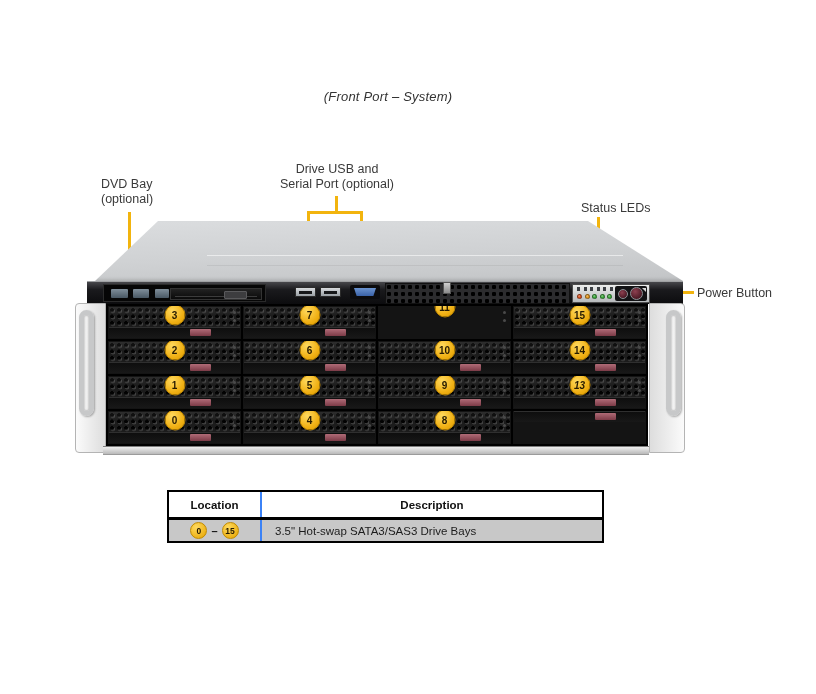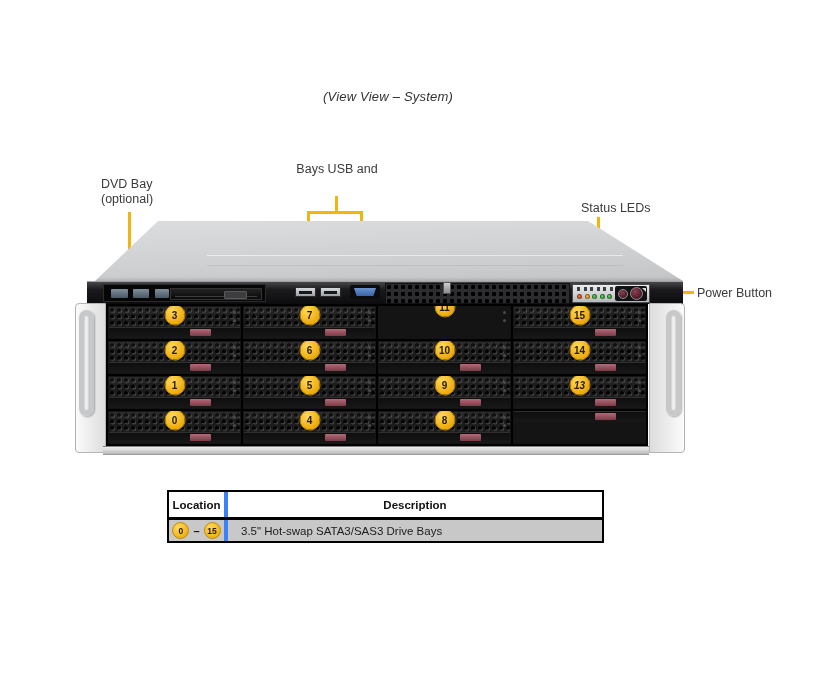--- a/index.html
+++ b/index.html
@@ -107,44 +107,45 @@
        font-size:10px;font-weight:bold;color:#261a00;}
   .rail{position:absolute;left:103px;top:446px;width:546px;height:9px;
        background:linear-gradient(#efefef,#b9b9b9);border-top:1px solid #7e7e7e;border-bottom:1px solid #9b9b9b;
        box-sizing:border-box;}
   
   .spec-table{position:absolute;left:167px;top:490px;width:437px;border:2px solid #000;box-sizing:border-box;}
   .tr{display:flex;}
   .tr-head{height:25px;background:#fff;border-bottom:3px solid #000;}
   .tr-data{height:21px;background:#c8c8c8;}
   .td{box-sizing:border-box;display:flex;align-items:center;}
-  .td-loc{width:59px;border-right:4px solid #3b82f6;justify-content:center;gap:4px;}
+  .td-loc{width:93px;border-right:2px solid #3b82f6;justify-content:center;gap:4px;}
   .td-desc{flex:1;}
   .th{justify-content:center;font-weight:bold;font-size:11.5px;color:#111;}
   .desc-text{padding-left:13px;font-size:11.5px;color:#1c1c1c;}
   .badge-sm{width:15px;height:15px;border-radius:50%;
        background:radial-gradient(circle at 35% 28%,#ffd95e,#f0b822 62%,#e0a400);
        border:1.5px solid #c18a00;box-sizing:content-box;
        display:flex;align-items:center;justify-content:center;
        font-size:8.5px;font-weight:bold;color:#261a00;}
   .loc-dash{font-weight:bold;font-size:11px;color:#111;}
 </style>
 </head>
 <body>
 
 <div class="canvas">
 
-  <div class="caption">(View View – System)</div>
+  <div class="caption">(Front Port – System)</div>
 
   <div class="callout-label lbl-dvd">
     <div>DVD Bay</div>
     <div>(optional)</div>
   </div>
   <div class="callout-label lbl-usb">
-    <div>Bays USB and</div>
+    <div>Drive USB and</div>
+    <div>Serial Port (optional)</div>
   </div>
   <div class="callout-label lbl-leds">Status LEDs</div>
   <div class="callout-label lbl-power">Power Button</div>
 
   <div class="cl cl-dvd"></div>
   <div class="cl cl-usb-stem"></div>
   <div class="cl cl-usb-bar"></div>
   <div class="cl cl-usb-v1"></div>
   <div class="cl cl-usb-v2"></div>
   <div class="cl cl-leds"></div>

